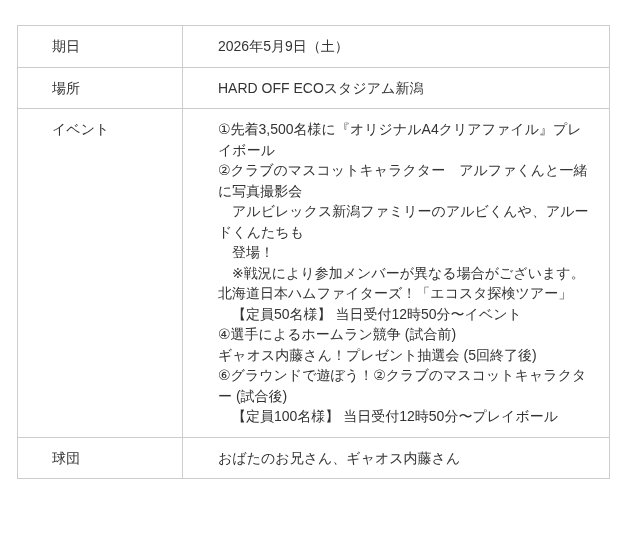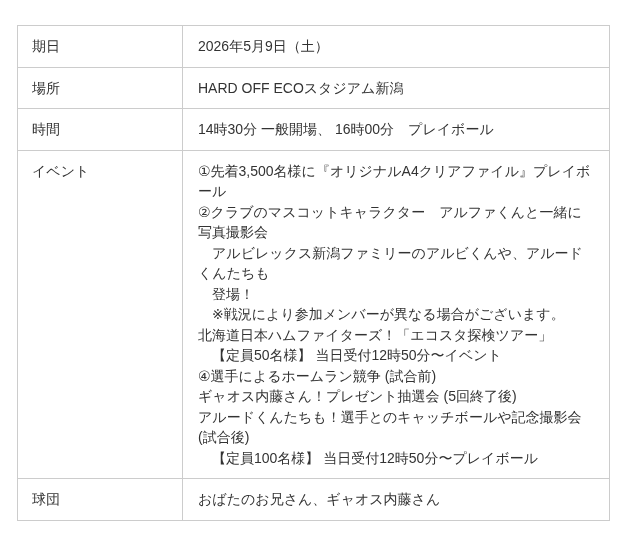--- a/index.html
+++ b/index.html
@@ -37,20 +37,21 @@
     padding: 10px 14px 10px 15px;
     word-break: break-all;
   }
   table.info-table th {
     width: 136px;
     padding-left: 14px;
   }
   .line {
     white-space: pre-wrap;
     min-height: 20.5px;
+    margin-left: 20px;
   }
 </style>
 </head>
 <body>
 
 <div class="table-wrap">
   <table class="info-table">
     <tbody>
         <tr>
           <th>
@@ -63,41 +64,33 @@
         <tr>
           <th>
             <div class="line">場所</div>
           </th>
           <td>
             <div class="line">HARD OFF ECOスタジアム新潟</div>
           </td>
         </tr>
         <tr>
           <th>
-            <div class="line">時間</div>
-          </th>
-          <td>
-            <div class="line">14時30分 一般開場、 16時00分　プレイボール</div>
-          </td>
-        </tr>
-        <tr>
-          <th>
             <div class="line">イベント</div>
           </th>
           <td>
             <div class="line">①先着3,500名様に『オリジナルA4クリアファイル』プレイボール</div>
             <div class="line">②クラブのマスコットキャラクター　アルファくんと一緒に写真撮影会</div>
             <div class="line">　アルビレックス新潟ファミリーのアルビくんや、アルードくんたちも</div>
             <div class="line">　登場！</div>
             <div class="line">　※戦況により参加メンバーが異なる場合がございます。</div>
             <div class="line">北海道日本ハムファイターズ！「エコスタ探検ツアー」</div>
             <div class="line">　【定員50名様】 当日受付12時50分〜イベント</div>
             <div class="line">④選手によるホームラン競争 (試合前)</div>
             <div class="line">ギャオス内藤さん！プレゼント抽選会 (5回終了後)</div>
-            <div class="line">アルードくんたちも！選手とのキャッチボールや記念撮影会 (試合後)</div>
+            <div class="line">⑥グラウンドで遊ぼう！②クラブのマスコットキャラクター (試合後)</div>
             <div class="line">　【定員100名様】 当日受付12時50分〜プレイボール</div>
           </td>
         </tr>
         <tr>
           <th>
             <div class="line">球団</div>
           </th>
           <td>
             <div class="line">おばたのお兄さん、ギャオス内藤さん</div>
           </td>

